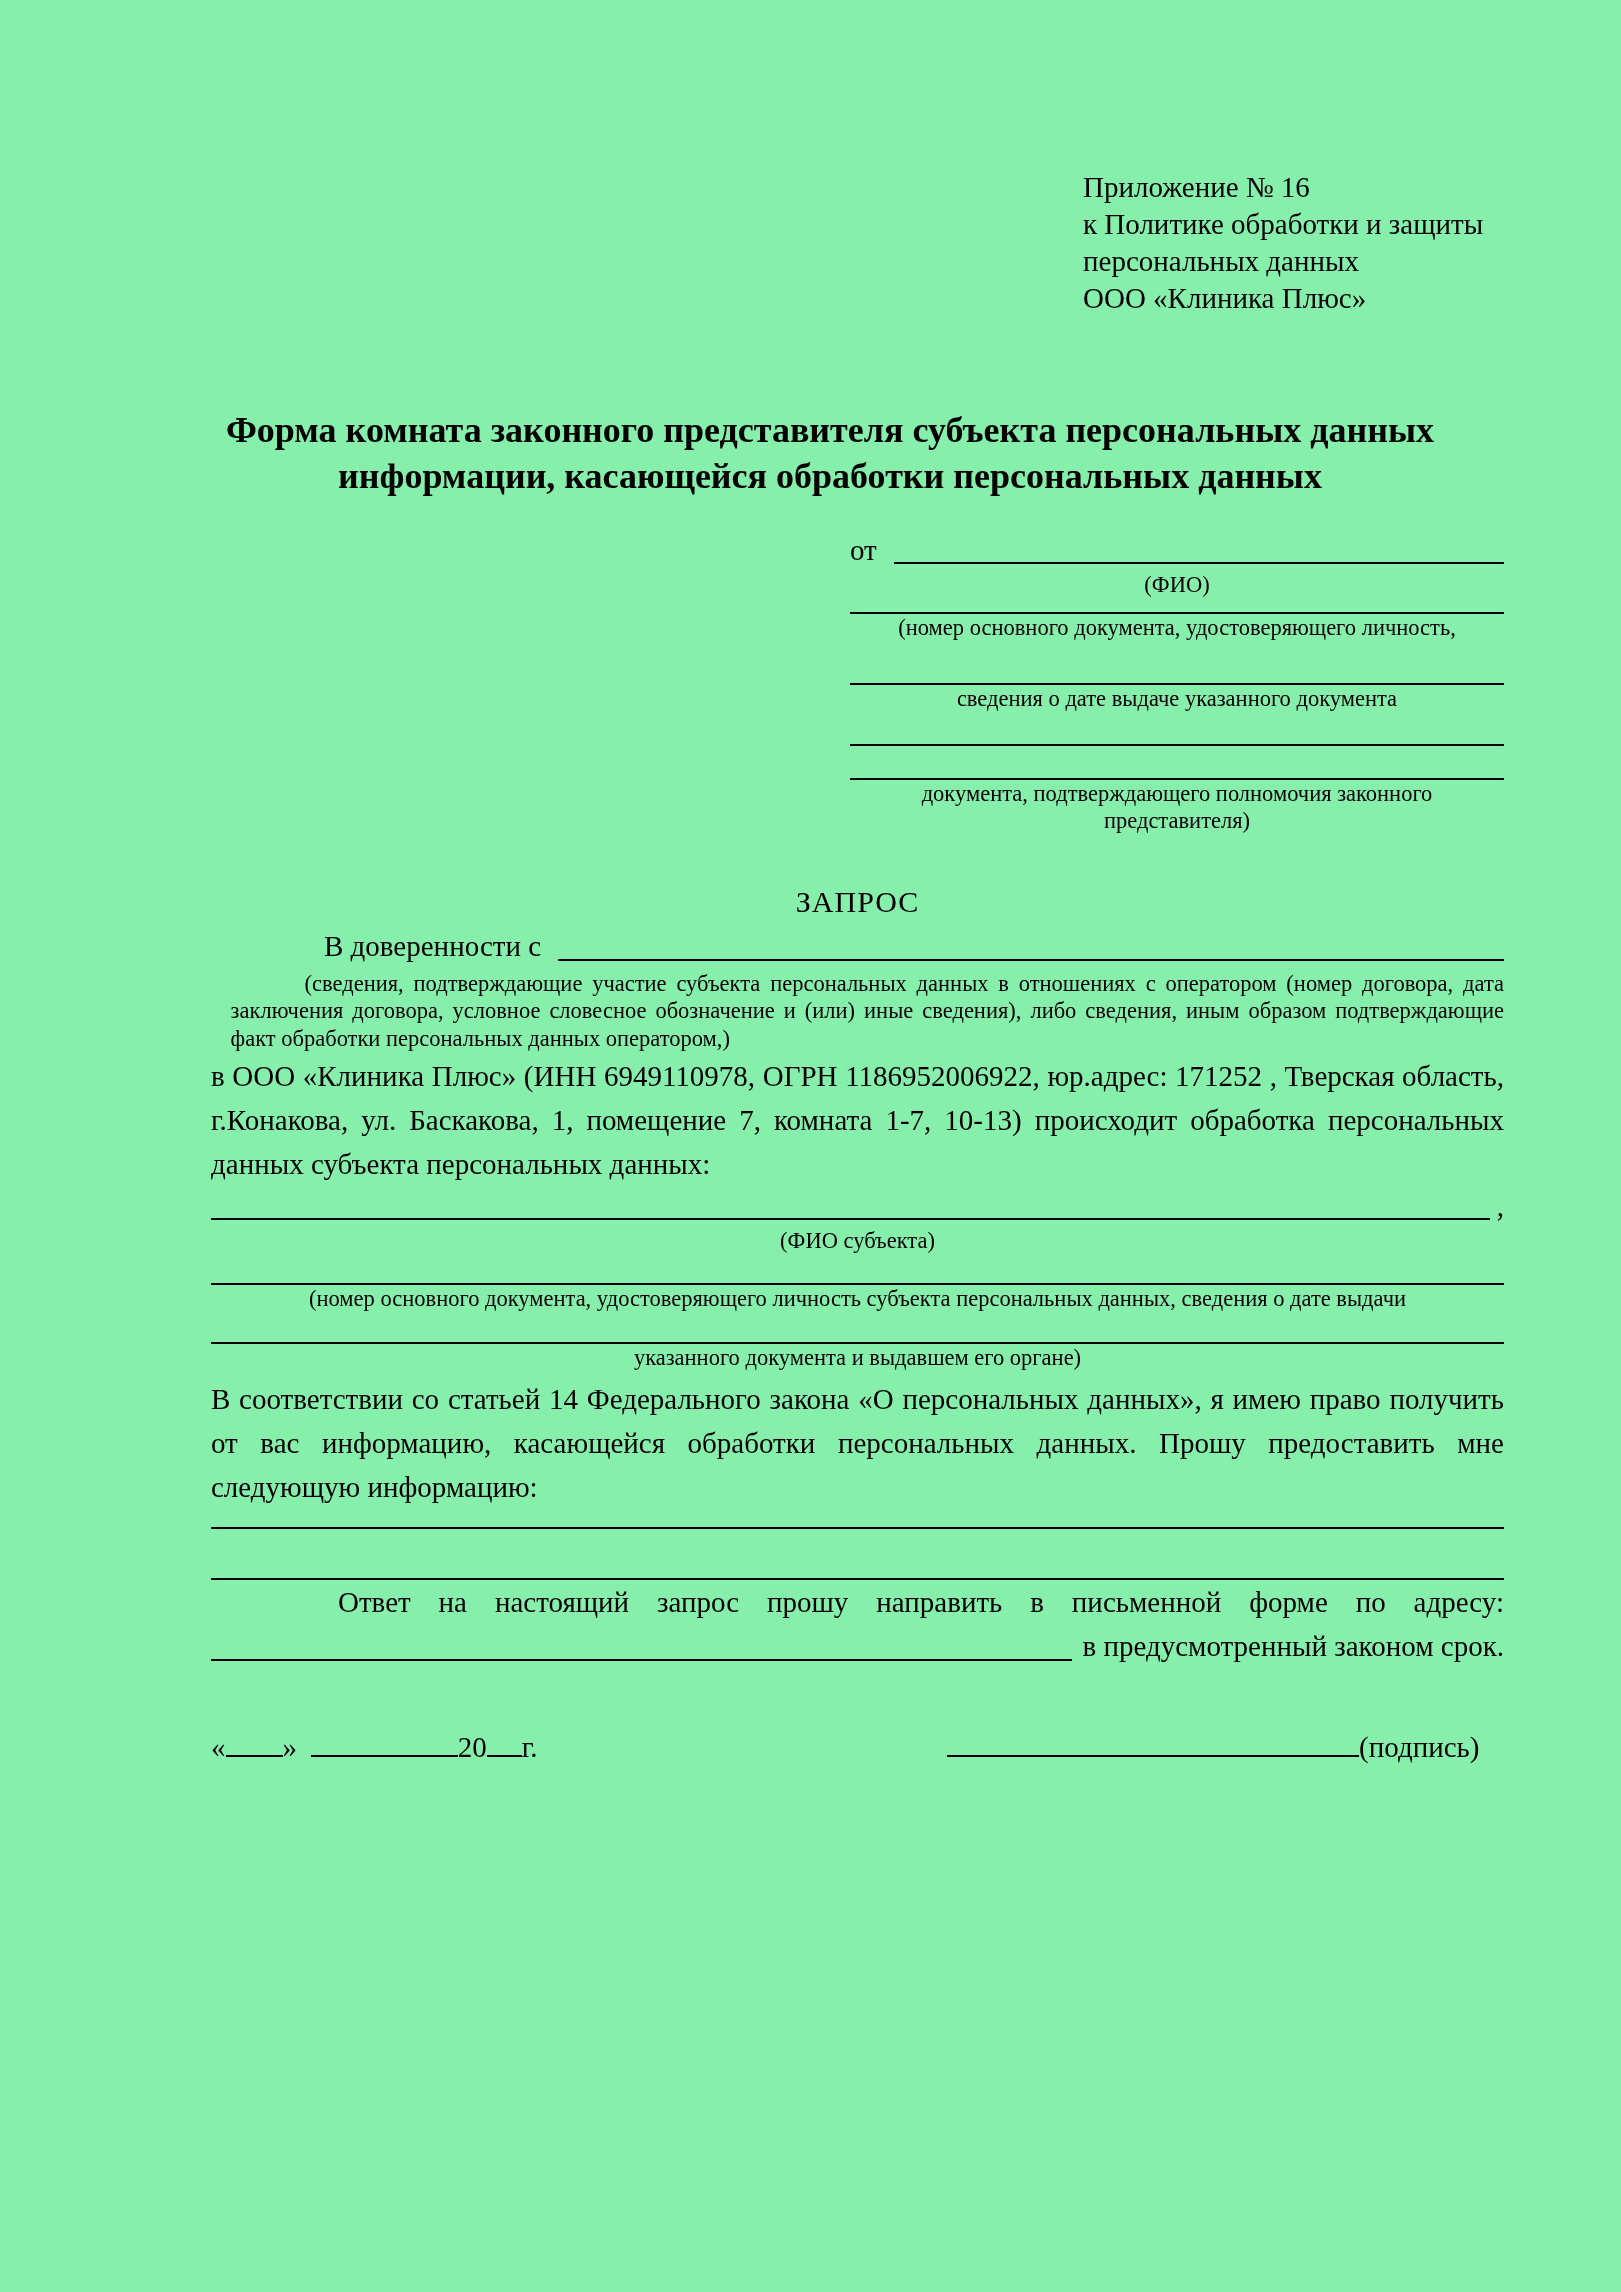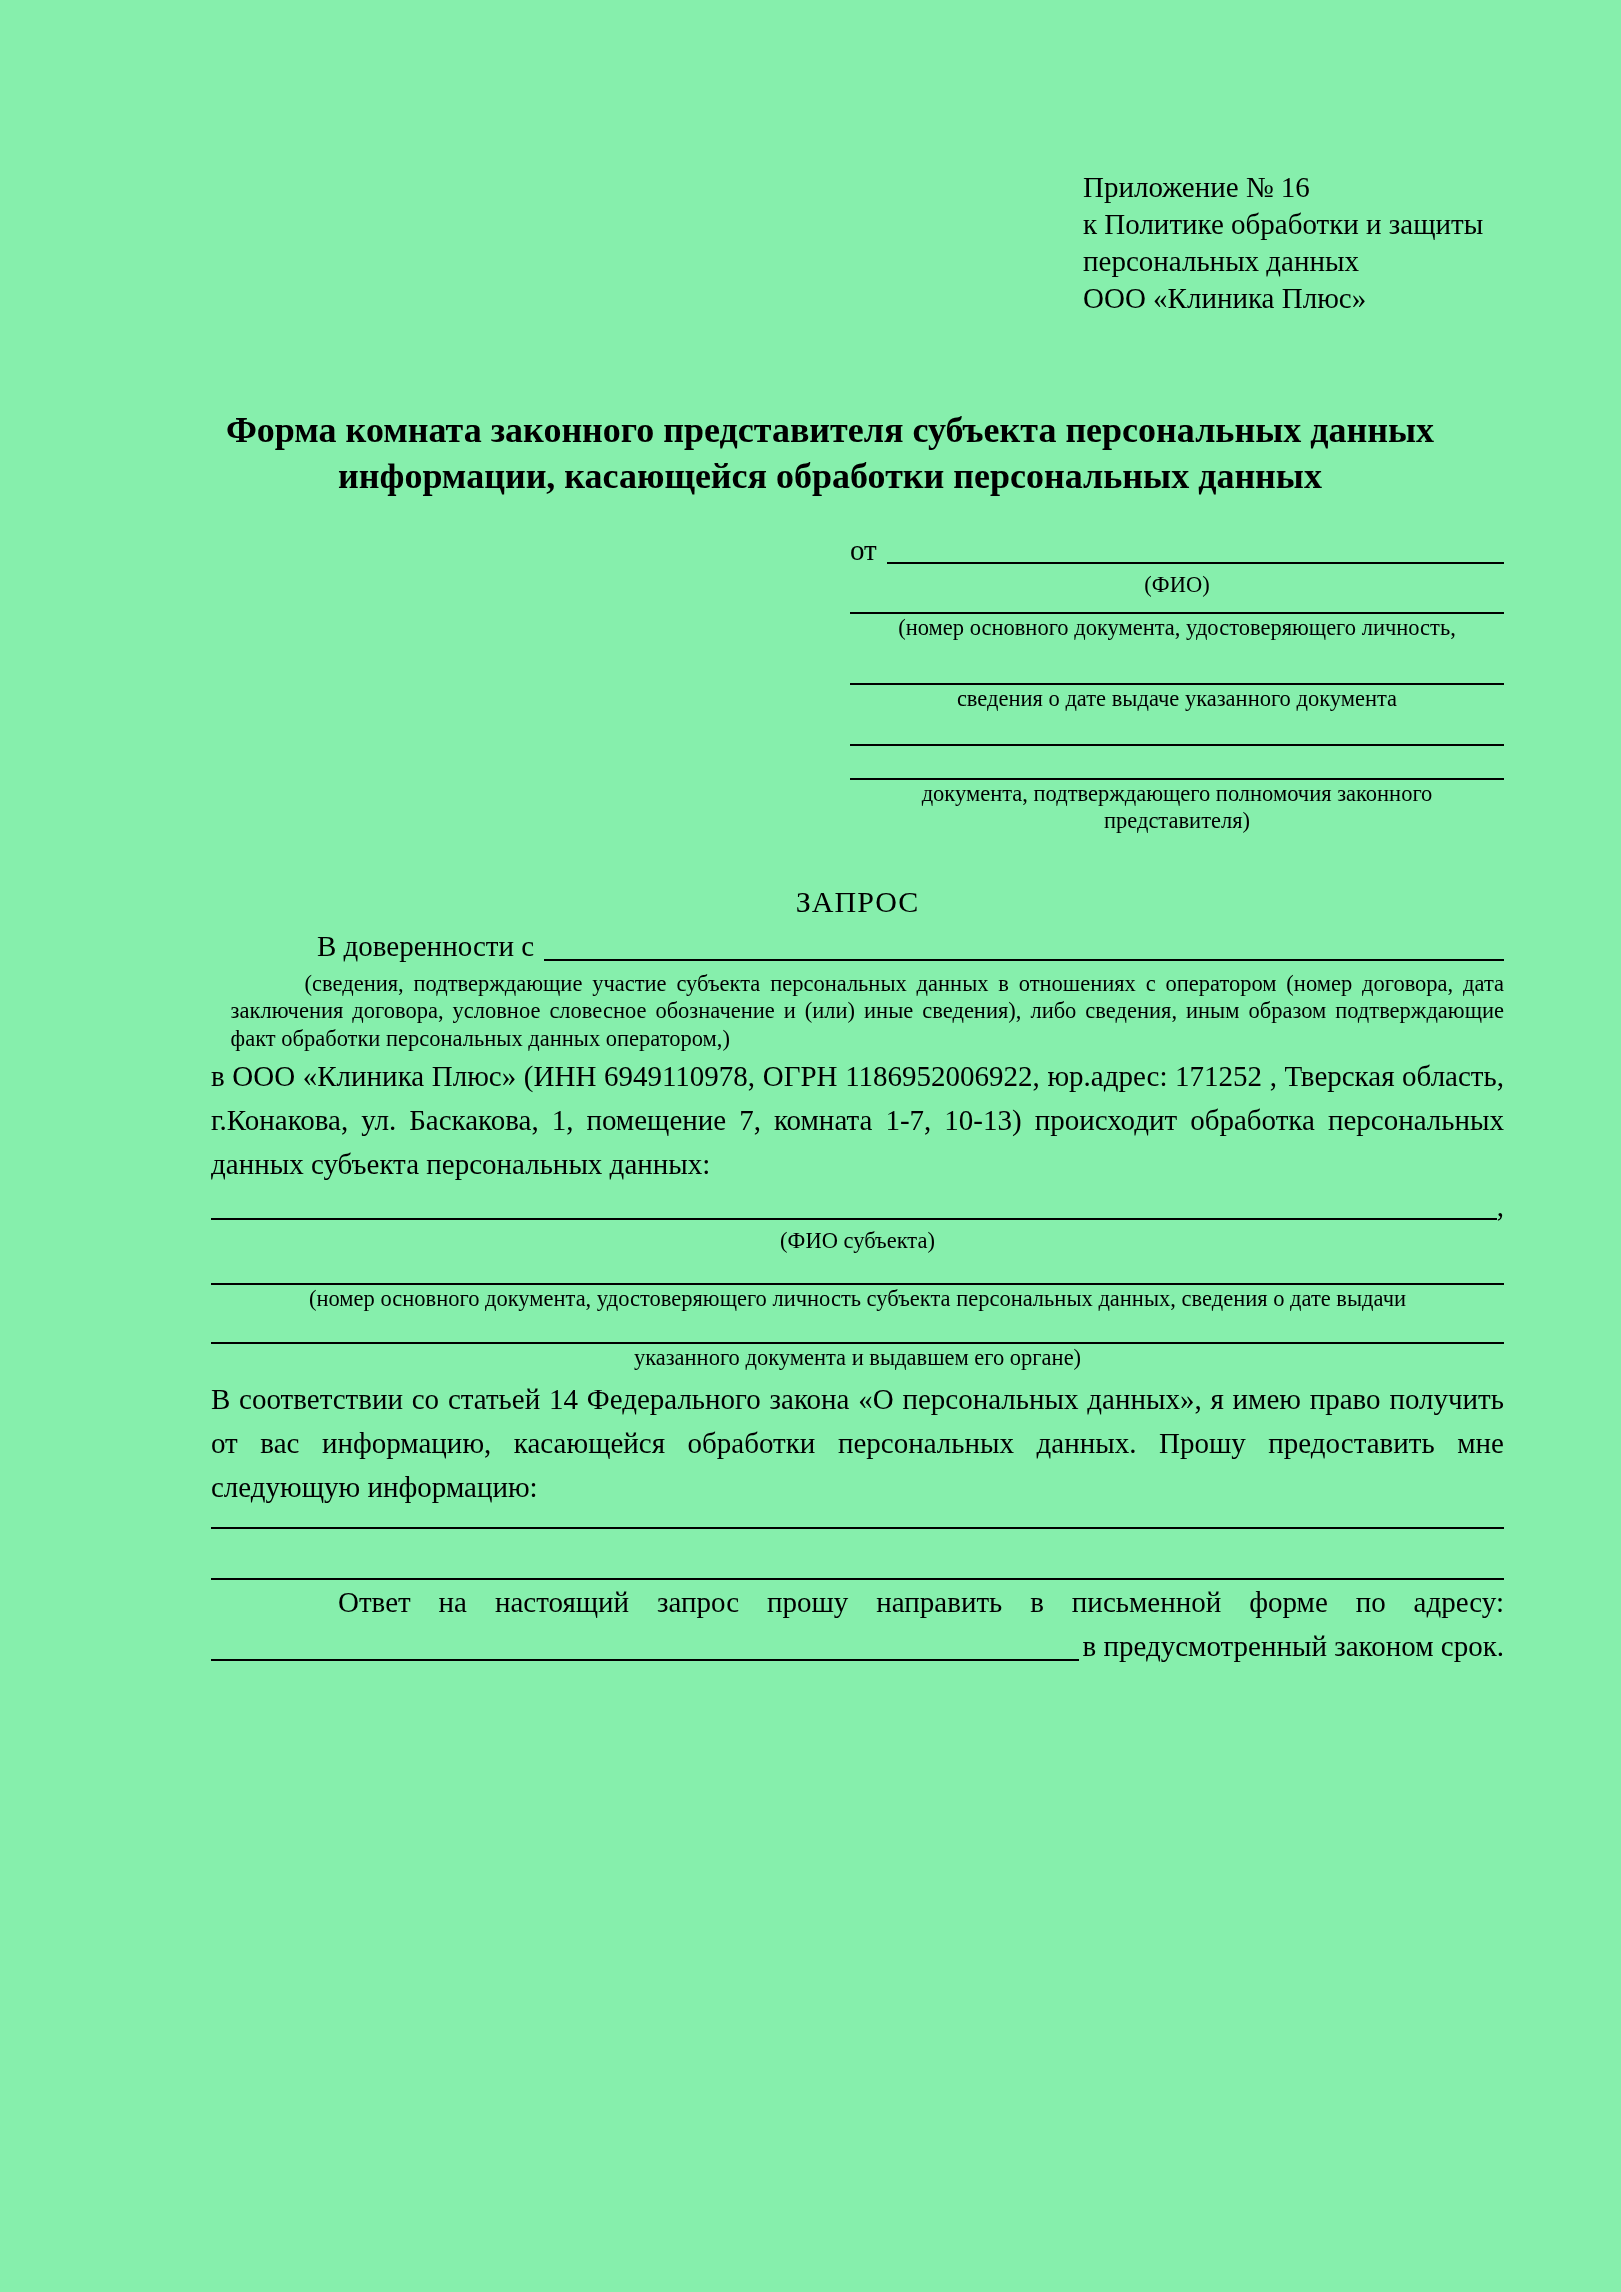--- a/index.html
+++ b/index.html
@@ -11,21 +11,21 @@
     box-sizing:border-box;
     padding:169px 117px 0 211px;
     overflow:hidden;
   }
   
   .hdr { margin-left:872px; font-size:29px; line-height:37px; }
   
   .title { margin-top:90px; margin-left:-55px; text-align:center; font-weight:700; font-size:36px; line-height:46px; }
   
   .addr { margin-left:639px; margin-top:31px; font-size:29px; line-height:41px; }
-  .frow { display:flex; align-items:flex-end; }
+  .frow { display:flex; align-items:flex-end;gap:7px; }
   .fill { flex:1 1 auto; border-bottom:2.9px solid #000; margin-bottom:6.9px; margin-left:9.8px; }
   .cap { font-size:22.5px; line-height:27.4px; text-align:center; }
   .ul { border-bottom:2.9px solid #000; }
   .u1 { height:13.7px; } .u2 { height:41px; } .u3 { height:32px; } .u4 { height:32px; }
   
   .zapros { text-align:center; font-size:30px; line-height:43px; margin-top:45px; letter-spacing:1px; }
   .intro { margin-top:2px; font-size:29px; line-height:43px; }
   .ind { width:106px; flex:0 0 auto; }
   .smallp { font-size:22.5px; line-height:27.4px; text-align:justify; margin-left:19.6px; text-indent:74px; margin-top:2px; }
   .para { font-size:29px; line-height:44px; text-align:justify; }
@@ -103,15 +103,23 @@
 
   <div class="ul big1"></div>
   <div class="ul big2"></div>
 
   <div class="reply1">Ответ на настоящий запрос прошу направить в письменной форме по адресу:</div>
   <div class="frow reply2">
     <span class="fill"></span>
     <span>в предусмотренный законом срок.</span>
   </div>
 
+  <div class="footer">
+    <div>
+      <span>«</span><span class="blank b1"></span><span>»</span><span class="blank b2"></span><span>20</span><span class="blank b3"></span><span>г.</span>
+    </div>
+    <div class="sig">
+      <span class="blank b4"></span><span>(подпись)</span>
+    </div>
+  </div>
 
 </div>
 
 
 </body></html>

